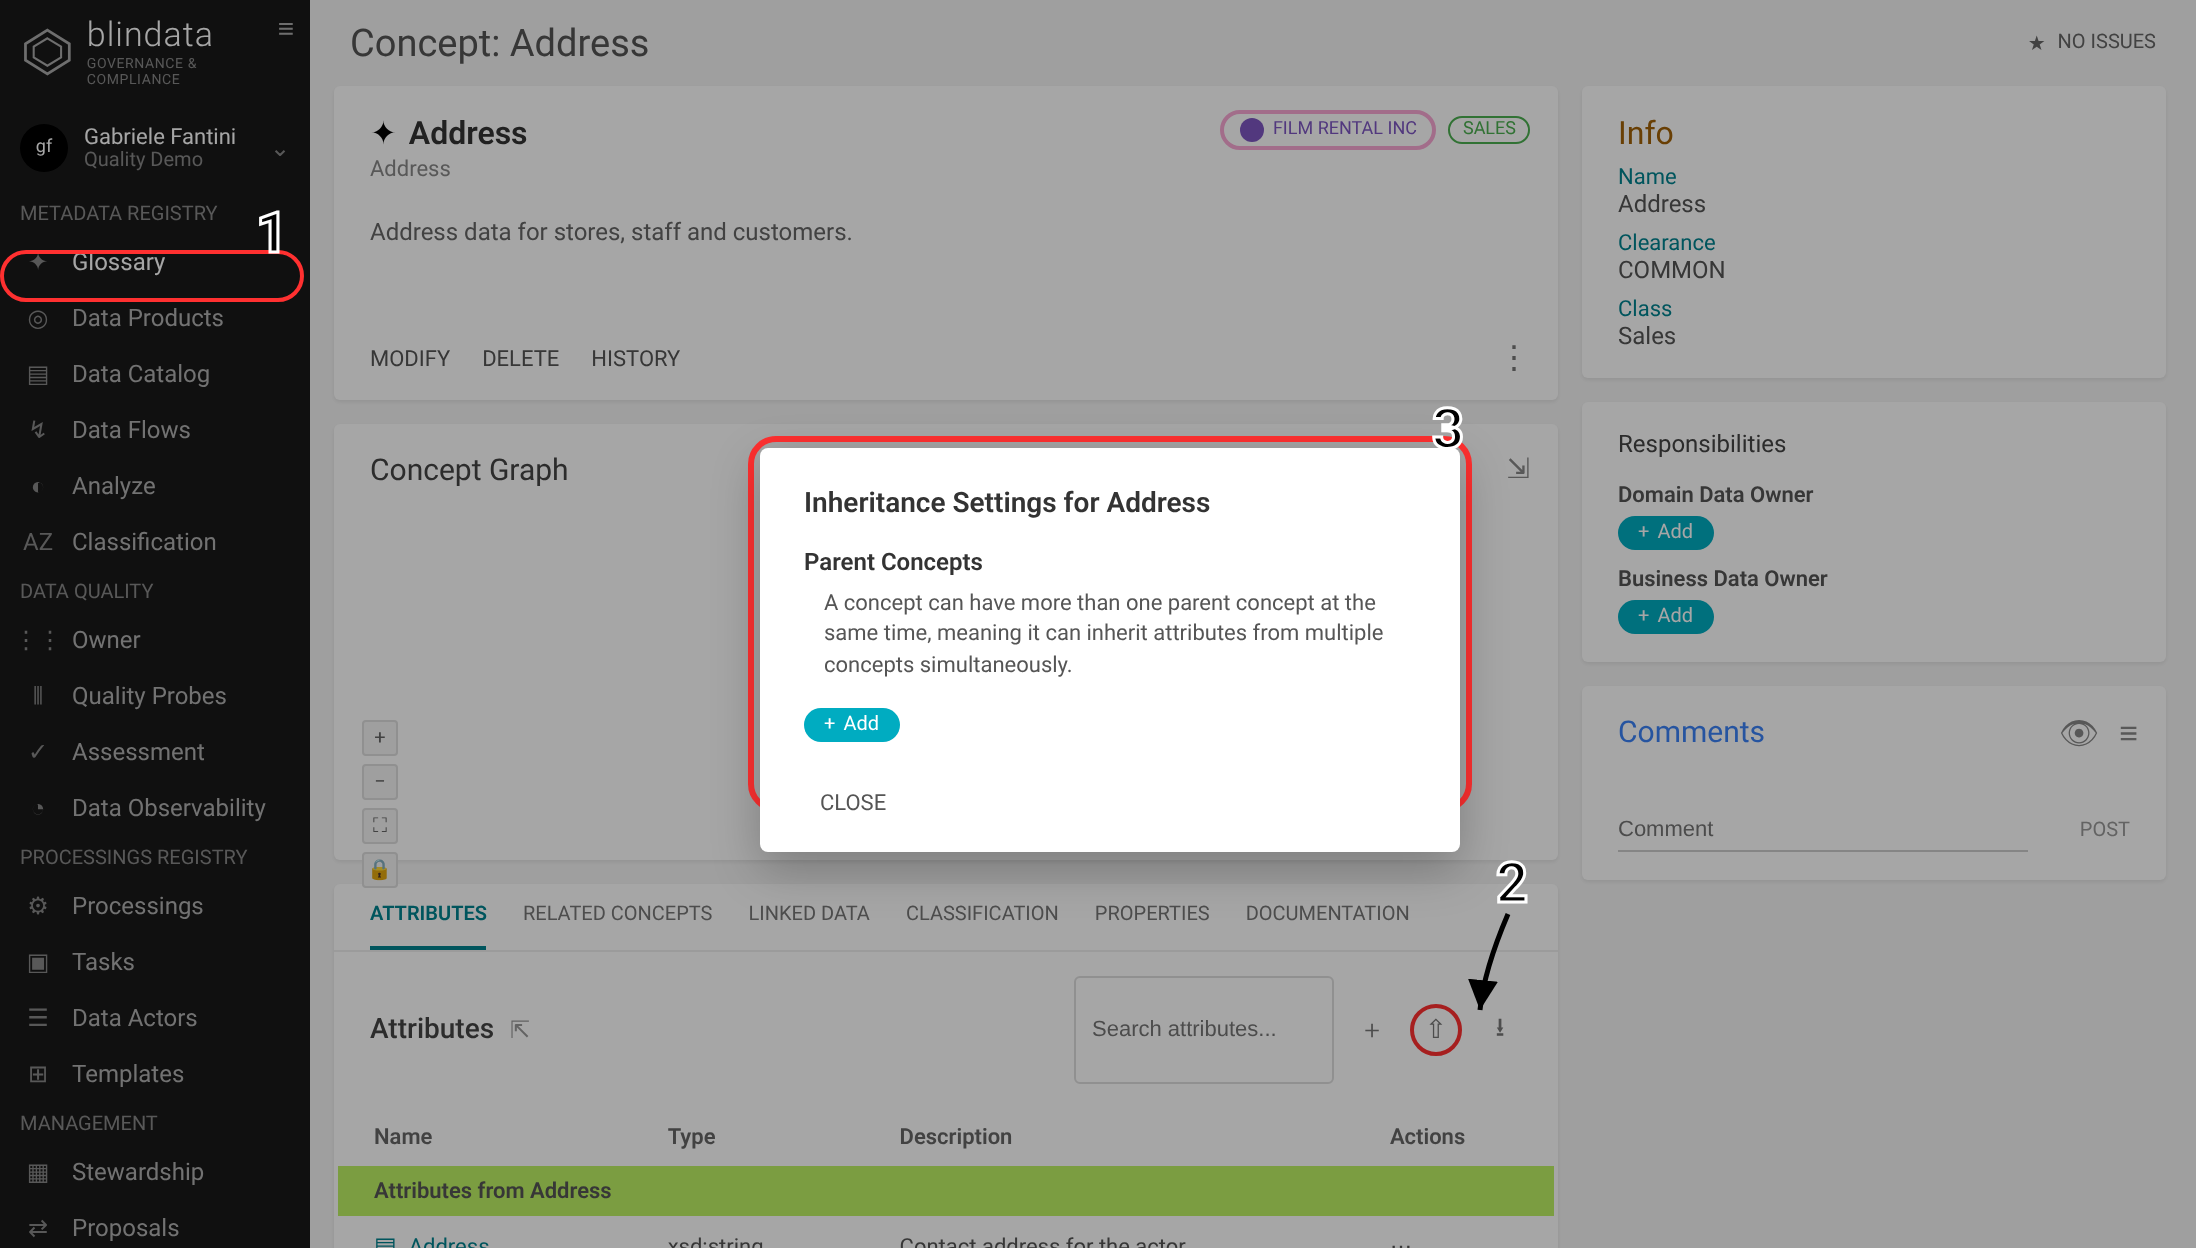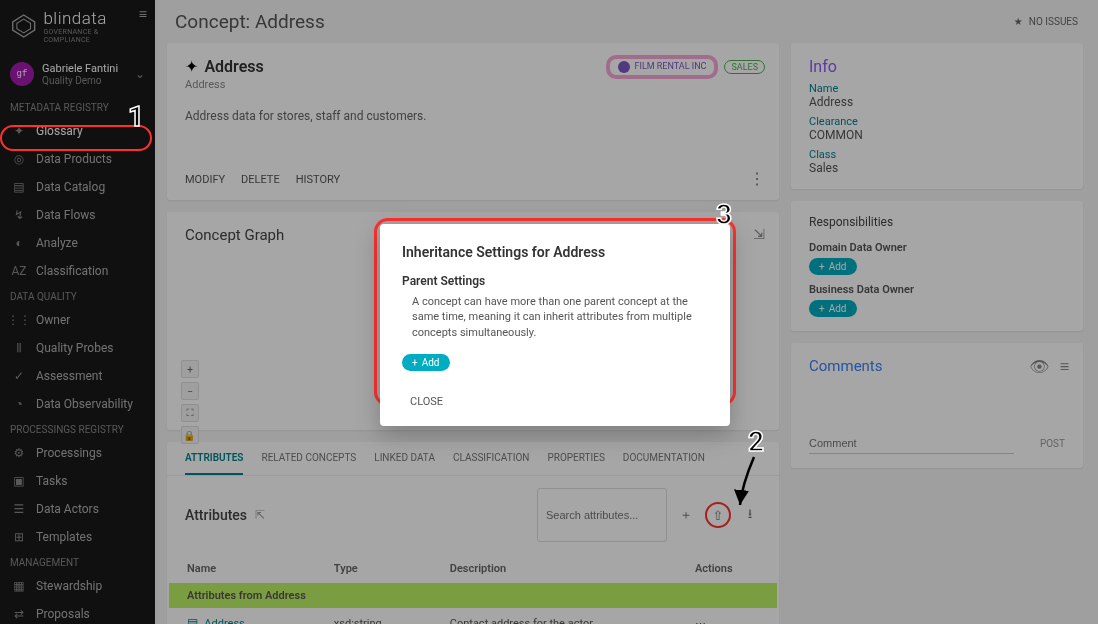--- a/index.html
+++ b/index.html
@@ -8,21 +8,21 @@
   .overlay { position: absolute; inset: 0; background: rgba(0,0,0,0.35); z-index: 50; }
   
   .sidebar { position: absolute; left: 0; top: 0; width: 155px; height: 624px; background: #1a1a1a; color: #b0b0b0; font-size: 12px; overflow: hidden; z-index: 1; }
   .sidebar-header { display: flex; align-items: center; padding: 8px 10px; }
   .sidebar-logo { display: flex; align-items: center; gap: 6px; }
   .sidebar-logo-icon { width: 28px; height: 28px; }
   .sidebar-brand { color: #fff; font-size: 17px; font-weight: 300; letter-spacing: 0.5px; }
   .sidebar-sub { font-size: 7px; color: #888; letter-spacing: 0.3px; }
   .menu-toggle { position: absolute; top: 6px; right: 8px; color: #aaa; font-size: 14px; }
   .sidebar-user { display: flex; align-items: center; padding: 10px; gap: 8px; }
-  .avatar { width: 24px; height: 24px; border-radius: 50%; background: #a21caf; display: flex; align-items: center; justify-content: center; color: #fff; font-size: 9px; font-family: Liberation Mono, monospace; }
+  .avatar { width: 24px; height: 24px; border-radius: 50%; background: #000000; display: flex; align-items: center; justify-content: center; color: #fff; font-size: 9px; }
   .user-name { color: #fff; font-size: 11px; text-align: center; }
   .user-tenant { color: #888; font-size: 10px; }
   .user-chevron { margin-left: auto; color: #888; }
   
   .nav-section-label { padding: 6px 10px 4px; font-size: 10px; color: #888; text-transform: uppercase; }
   .nav-item { display: flex; align-items: center; gap: 10px; padding: 7px 12px; color: #b0b0b0; cursor: pointer; }
   .nav-item.active { color: #fff; }
   .nav-icon { width: 14px; height: 14px; display: inline-flex; align-items: center; justify-content: center; font-size: 12px; color: #888; }
   
   .highlight-1 { position: absolute; left: 0; top: 125px; width: 152px; height: 26px; border: 2px solid #ff3030; border-radius: 14px; z-index: 60; pointer-events: none; }
@@ -35,47 +35,47 @@
   
   .content-row { display: flex; gap: 12px; padding: 0 12px; }
   .panel { background: #fff; border-radius: 3px; box-shadow: 0 1px 2px rgba(0,0,0,0.08); }
   
   .concept-card { width: 612px; padding: 14px 18px; position: relative; }
   .concept-title-row { display: flex; align-items: center; gap: 6px; }
   .concept-title { font-size: 16px; font-weight: 600; color: #333; }
   .concept-subtitle { font-size: 11px; color: #888; margin-top: 2px; }
   .concept-desc { font-size: 12px; color: #666; margin-top: 18px; }
   .concept-badges { position: absolute; right: 14px; top: 12px; display: flex; gap: 6px; align-items: center; }
-  .badge-film { border: 4px solid #f9a8d4; border-radius: 10px; padding: 2px 8px; font-size: 9px; color: #7e57c2; display: flex; align-items: flex-start; gap: 4px; }
+  .badge-film { border: 2px solid #f9a8d4; border-radius: 10px; padding: 2px 8px; font-size: 9px; color: #7e57c2; display: flex; align-items: center; gap: 4px; }
   .badge-film-icon { width: 12px; height: 12px; border-radius: 50%; background: #7e57c2; display: inline-block; }
   .badge-sales { border: 1px solid #4caf50; border-radius: 8px; padding: 1px 6px; font-size: 9px; color: #4caf50; }
   .concept-actions { display: flex; gap: 16px; margin-top: 50px; font-size: 11px; color: #555; }
   .concept-actions-more { position: absolute; right: 14px; bottom: 12px; color: #777; }
   
   .info-card { width: 292px; padding: 14px 18px; }
-  .info-title { font-size: 16px; color: #8b5cf6; }
+  .info-title { font-size: 16px; color: #a16207; }
   .info-field-label { font-size: 11px; color: #00838f; margin-top: 6px; }
   .info-field-value { font-size: 12px; color: #555; }
   
   .graph-card { width: 612px; height: 218px; margin-top: 12px; padding: 14px 18px; position: relative; }
   .graph-title { font-size: 15px; color: #444; }
   .graph-controls { position: absolute; left: 14px; top: 148px; display: flex; flex-direction: column; gap: 4px; }
   .graph-ctrl { width: 18px; height: 18px; background: #f5f5f5; border: 1px solid #ddd; border-radius: 2px; display: flex; align-items: center; justify-content: center; font-size: 10px; color: #666; }
   .graph-node { position: absolute; left: 290px; top: 190px; width: 40px; height: 18px; background: #ce93d8; border: 1px solid #ab47bc; border-radius: 2px; }
   .graph-icon-tr { position: absolute; right: 14px; top: 14px; color: #888; font-size: 14px; }
   
   .resp-card { width: 292px; margin-top: 12px; padding: 14px 18px; }
   .resp-title { font-size: 12px; color: #444; margin-bottom: 12px; }
   .resp-label { font-size: 11px; color: #555; font-weight: 600; margin-top: 8px; }
   .add-chip { display: inline-flex; align-items: center; gap: 4px; background: #00acc1; color: #fff; border-radius: 12px; padding: 3px 10px; font-size: 10px; margin-top: 4px; cursor: pointer; }
   
   .comments-card { width: 292px; margin-top: 12px; padding: 14px 18px; position: relative; }
   .comments-title { font-size: 15px; color: #3b82f6; }
   .comments-icons { position: absolute; right: 14px; top: 14px; display: flex; gap: 10px; color: #888; }
-  .comment-input-row { display: flex; align-items: center; margin-top: 58px; gap: 26px; }
+  .comment-input-row { display: flex; align-items: center; margin-top: 30px; gap: 26px; }
   .comment-input { flex: 1; border: none; border-bottom: 1px solid #ccc; font-size: 11px; padding: 4px 0; }
   .comment-post { font-size: 10px; color: #999; }
   
   .tabs-card { width: 612px; margin-top: 12px; }
   .tabs-row { display: flex; gap: 18px; padding: 0 18px; border-bottom: 1px solid #eee; font-size: 10px; color: #777; }
   .tab { padding: 10px 0; cursor: pointer; }
   .tab.active { color: #00838f; border-bottom: 2px solid #00838f; font-weight: 600; }
   .attrs-header { display: flex; align-items: center; padding: 12px 18px; gap: 8px; }
   .attrs-title { font-size: 14px; color: #444; font-weight: 500; }
   .attrs-tools { margin-left: auto; display: flex; align-items: center; gap: 8px; }
@@ -357,21 +357,21 @@
         <path d="M0,0 L6,3 L0,6 Z" fill="#000"></path>
       </marker>
     </defs>
   <path d="M22,2 Q10,30 8,50" stroke="#000" stroke-width="2.5" fill="none" marker-end="url(#ah)"></path>
 </svg>
 
 <div class="modal-border"></div>
 <div class="annot-3">3</div>
 <div class="modal">
   <div class="modal-title">Inheritance Settings for Address</div>
-  <div class="modal-subtitle">Parent Settings</div>
+  <div class="modal-subtitle">Parent Concepts</div>
   <div class="modal-text">A concept can have more than one parent concept at the same time, meaning it can inherit attributes from multiple concepts simultaneously.</div>
   <div class="add-chip">
       <span>+</span>
       <span>Add</span>
     </div>
   <div class="modal-footer">
     <div class="close-btn">CLOSE</div>
   </div>
 </div>
 

